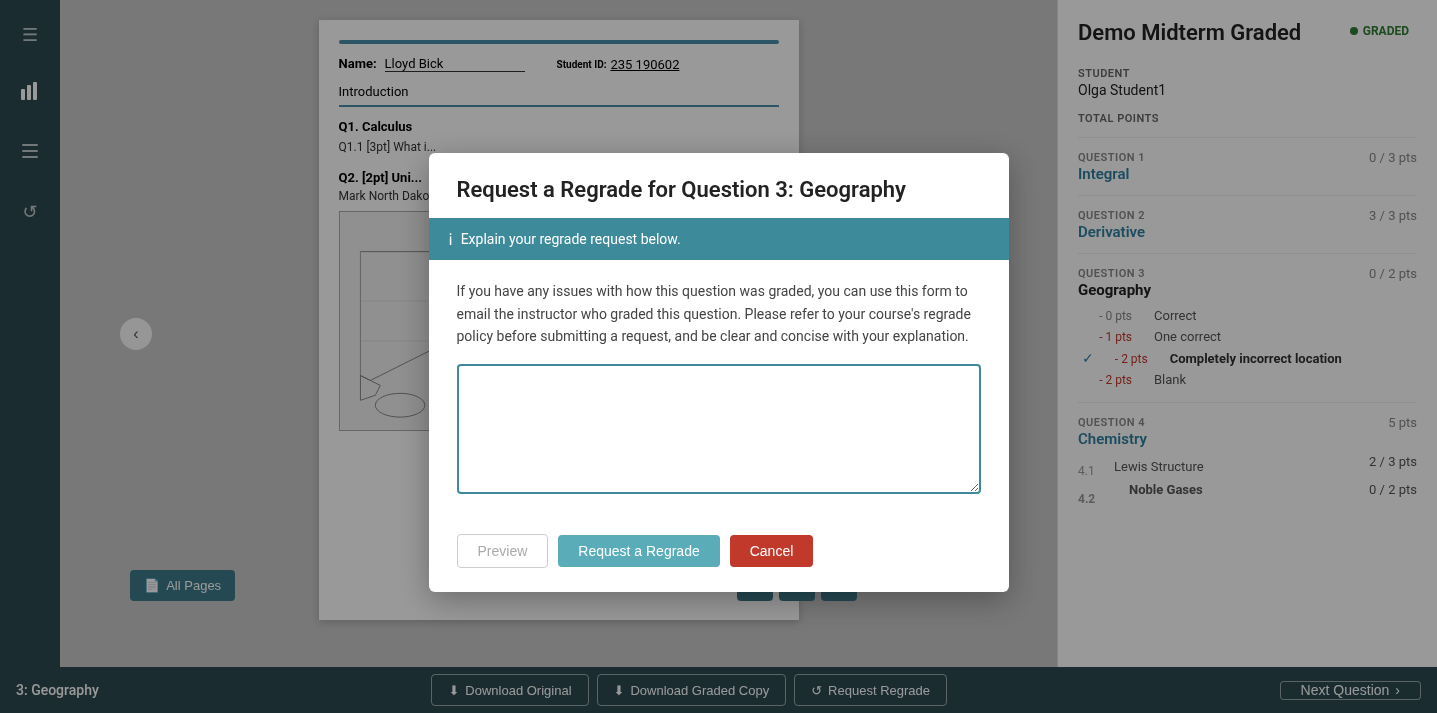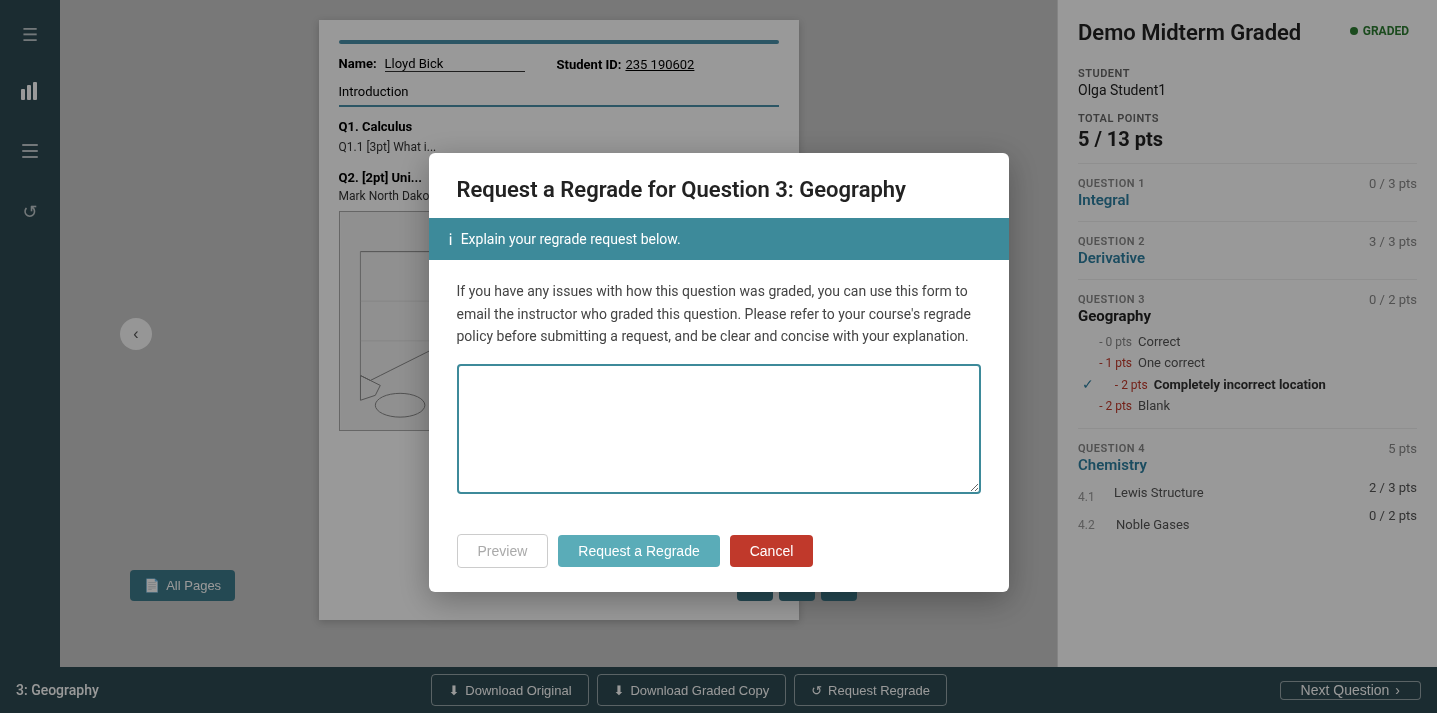--- a/index.html
+++ b/index.html
@@ -47,21 +47,21 @@
       flex: 1; background: #c8c8c8; display: flex; flex-direction: column;
       align-items: center; padding: 20px; overflow-y: auto; position: relative;
     }
     .exam-page {
       background: white; width: 480px; min-height: 600px; padding: 20px;
       box-shadow: 0 2px 8px rgba(0,0,0,0.2); position: relative;
     }
     .exam-header { display: flex; gap: 16px; margin-bottom: 12px; font-size: 13px; }
     .exam-name-row { display: flex; align-items: flex-start; gap: 8px; }
     .exam-name-line { border-bottom: 1px solid #333; width: 140px; font-size: 13px; }
-    .exam-id-label { font-size: 13px; font-weight: bold; }
+    .exam-id-label { font-size: 10px; font-weight: bold; }
     .exam-intro { border-bottom: 2px solid #4a8fa8; margin-bottom: 12px; padding-bottom: 6px; font-size: 13px; }
     .q1-header { font-size: 13px; font-weight: bold; margin-bottom: 6px; }
     .q1-sub { font-size: 12px; color: #333; margin-bottom: 8px; }
     .q2-header { font-size: 13px; font-weight: bold; margin-top: 16px; }
     .q2-sub { font-size: 12px; color: #333; margin: 4px 0 8px; }
     .map-container {
       border: 1px solid #aaa; width: 360px; height: 220px; overflow: hidden;
       background: #f5f5f5; display: flex; align-items: center; justify-content: center;
     }
     .map-svg { width: 100%; height: 100%; }
@@ -94,21 +94,21 @@
     .rp-divider { border: none; border-top: 1px solid #eee; margin: 12px 0; }
     .question-item { margin-bottom: 12px; }
     .question-row { display: flex; justify-content: space-between; align-items: center; }
     .question-label { font-size: 11px; color: #888; font-weight: 600; letter-spacing: 0.5px; }
     .question-score { font-size: 13px; color: #888; }
     .question-name { font-size: 15px; color: #2d7fa0; font-weight: 600; cursor: pointer; }
     .question-name.active { color: #222; font-weight: bold; }
     .rubric-item { display: flex; align-items: flex-end; padding: 3px 0; font-size: 13px; }
     .rubric-pts { color: #888; font-size: 12px; min-width: 50px; text-align: right; }
     .rubric-pts.negative { color: #c0392b; }
-    .rubric-label { color: #555; margin-left: 6px; }
+    .rubric-label { color: #555; margin-left: 22px; }
     .rubric-check { color: #2d7fa0; margin-right: 4px; font-size: 14px; }
     .question-4-sub { font-size: 13px; color: #555; display: flex; justify-content: space-between; padding: 2px 0; }
     .q4-num { color: #999; font-size: 12px; min-width: 30px; margin-top: 10px; }
 
     
     .overlay {
       position: fixed; top: 0; left: 0; right: 0; bottom: 0;
       background: rgba(0,0,0,0.4); z-index: 200;
       display: flex; align-items: center; justify-content: center;
     }
@@ -243,21 +243,20 @@
       <div class="graded-badge">
         <span class="graded-dot"></span>
         <span>GRADED</span>
       </div>
     </div>
 
     <div class="rp-section-label">STUDENT</div>
     <div class="rp-value">Olga Student1</div>
 
     <div class="rp-section-label">TOTAL POINTS</div>
-    <div class="rp-points">5 / 13 pts</div>
 
     <hr class="rp-divider">
 
     <div class="question-item">
       <div class="question-row">
         <span class="question-label">QUESTION 1</span>
         <span class="question-score">0 / 3 pts</span>
       </div>
       <div class="question-name">Integral</div>
     </div>
@@ -312,21 +311,21 @@
       <div class="question-name">Chemistry</div>
       <div style="margin-top:4px;">
         <div class="question-4-sub">
           <span style="display:flex;align-items:center;gap:6px;">
             <span class="q4-num">4.1</span>
             <span>Lewis Structure</span>
           </span>
           <span>2 / 3 pts</span>
         </div>
         <div class="question-4-sub">
-          <span style="display:flex;align-items:flex-end;gap:8px;">
+          <span style="display:flex;align-items:flex-start;gap:21px;font-weight:bold;">
             <span class="q4-num">4.2</span>
             <span>Noble Gases</span>
           </span>
           <span>0 / 2 pts</span>
         </div>
       </div>
     </div>
   </div>
 </div>
 

